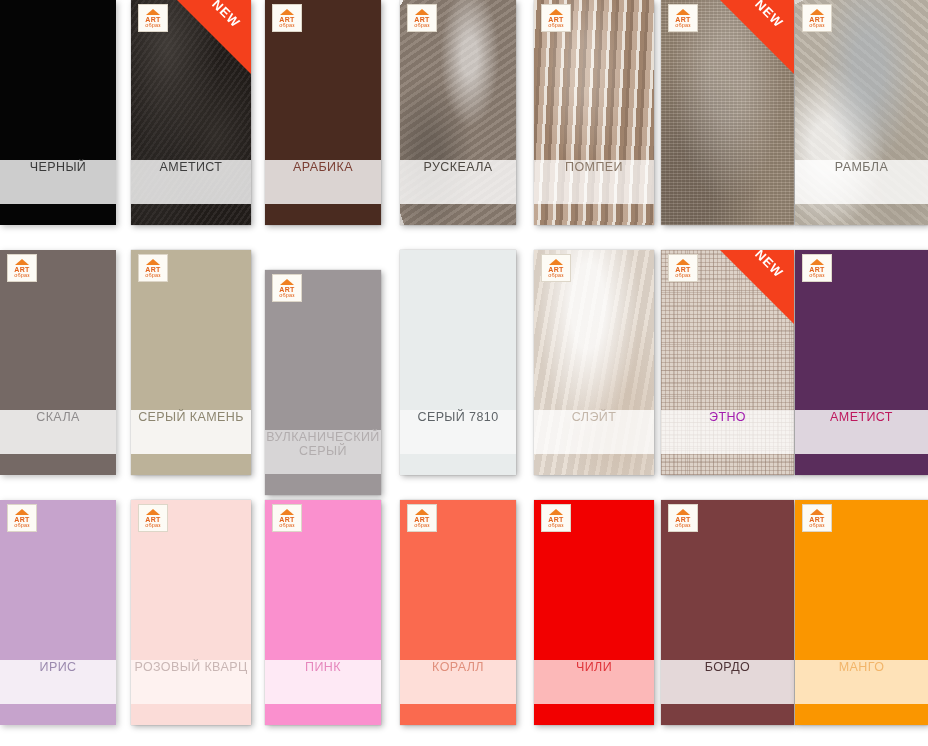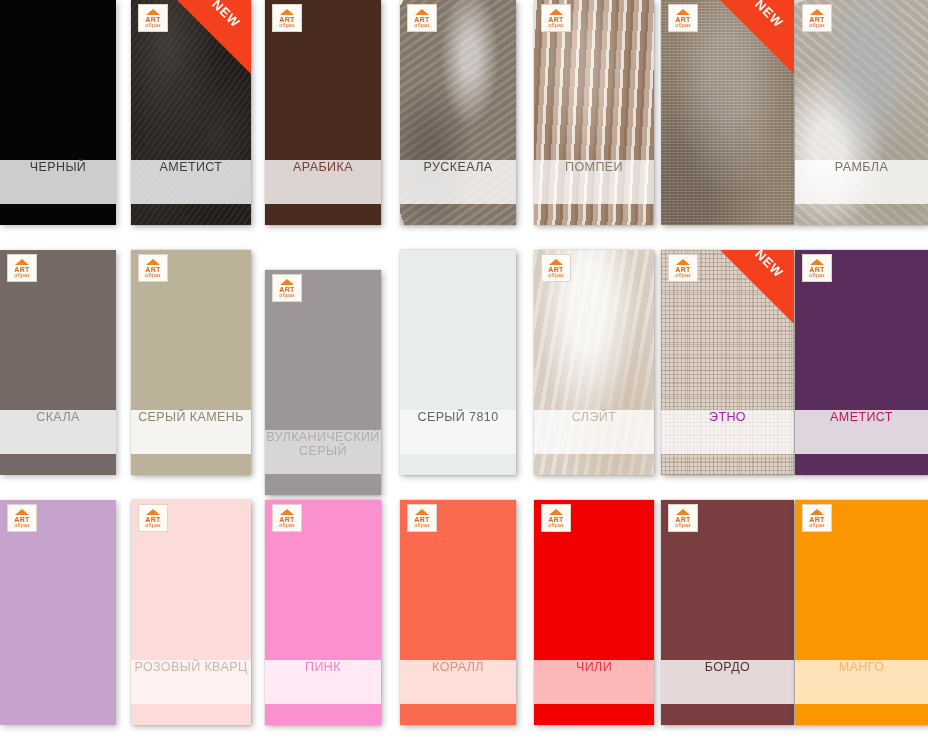--- a/index.html
+++ b/index.html
@@ -296,20 +296,23 @@
       </div>
     </div>
     <div class="row r2">
       <div class="card bleed-left" style="left: 0px; width: 116px;">
         <div class="swatch" style="background-color:#c6a3cc"></div>
         <div class="logo">
           <div class="crown"></div>
           <div class="l1">ART</div>
           <div class="l2">образ</div>
         </div>
+        <div class="label-bar" style="background:rgba(255,255,255,0.80)">
+          <span style="color:#9b8aae">ИРИС</span>
+        </div>
       </div>
       <div class="card" style="left: 131px; width: 120px;">
         <div class="swatch" style="background-color:#fbdcd8"></div>
         <div class="logo">
           <div class="crown"></div>
           <div class="l1">ART</div>
           <div class="l2">образ</div>
         </div>
         <div class="label-bar" style="background:rgba(255,255,255,0.62)">
           <span style="color:#c9b6b4">РОЗОВЫЙ КВАРЦ</span>

